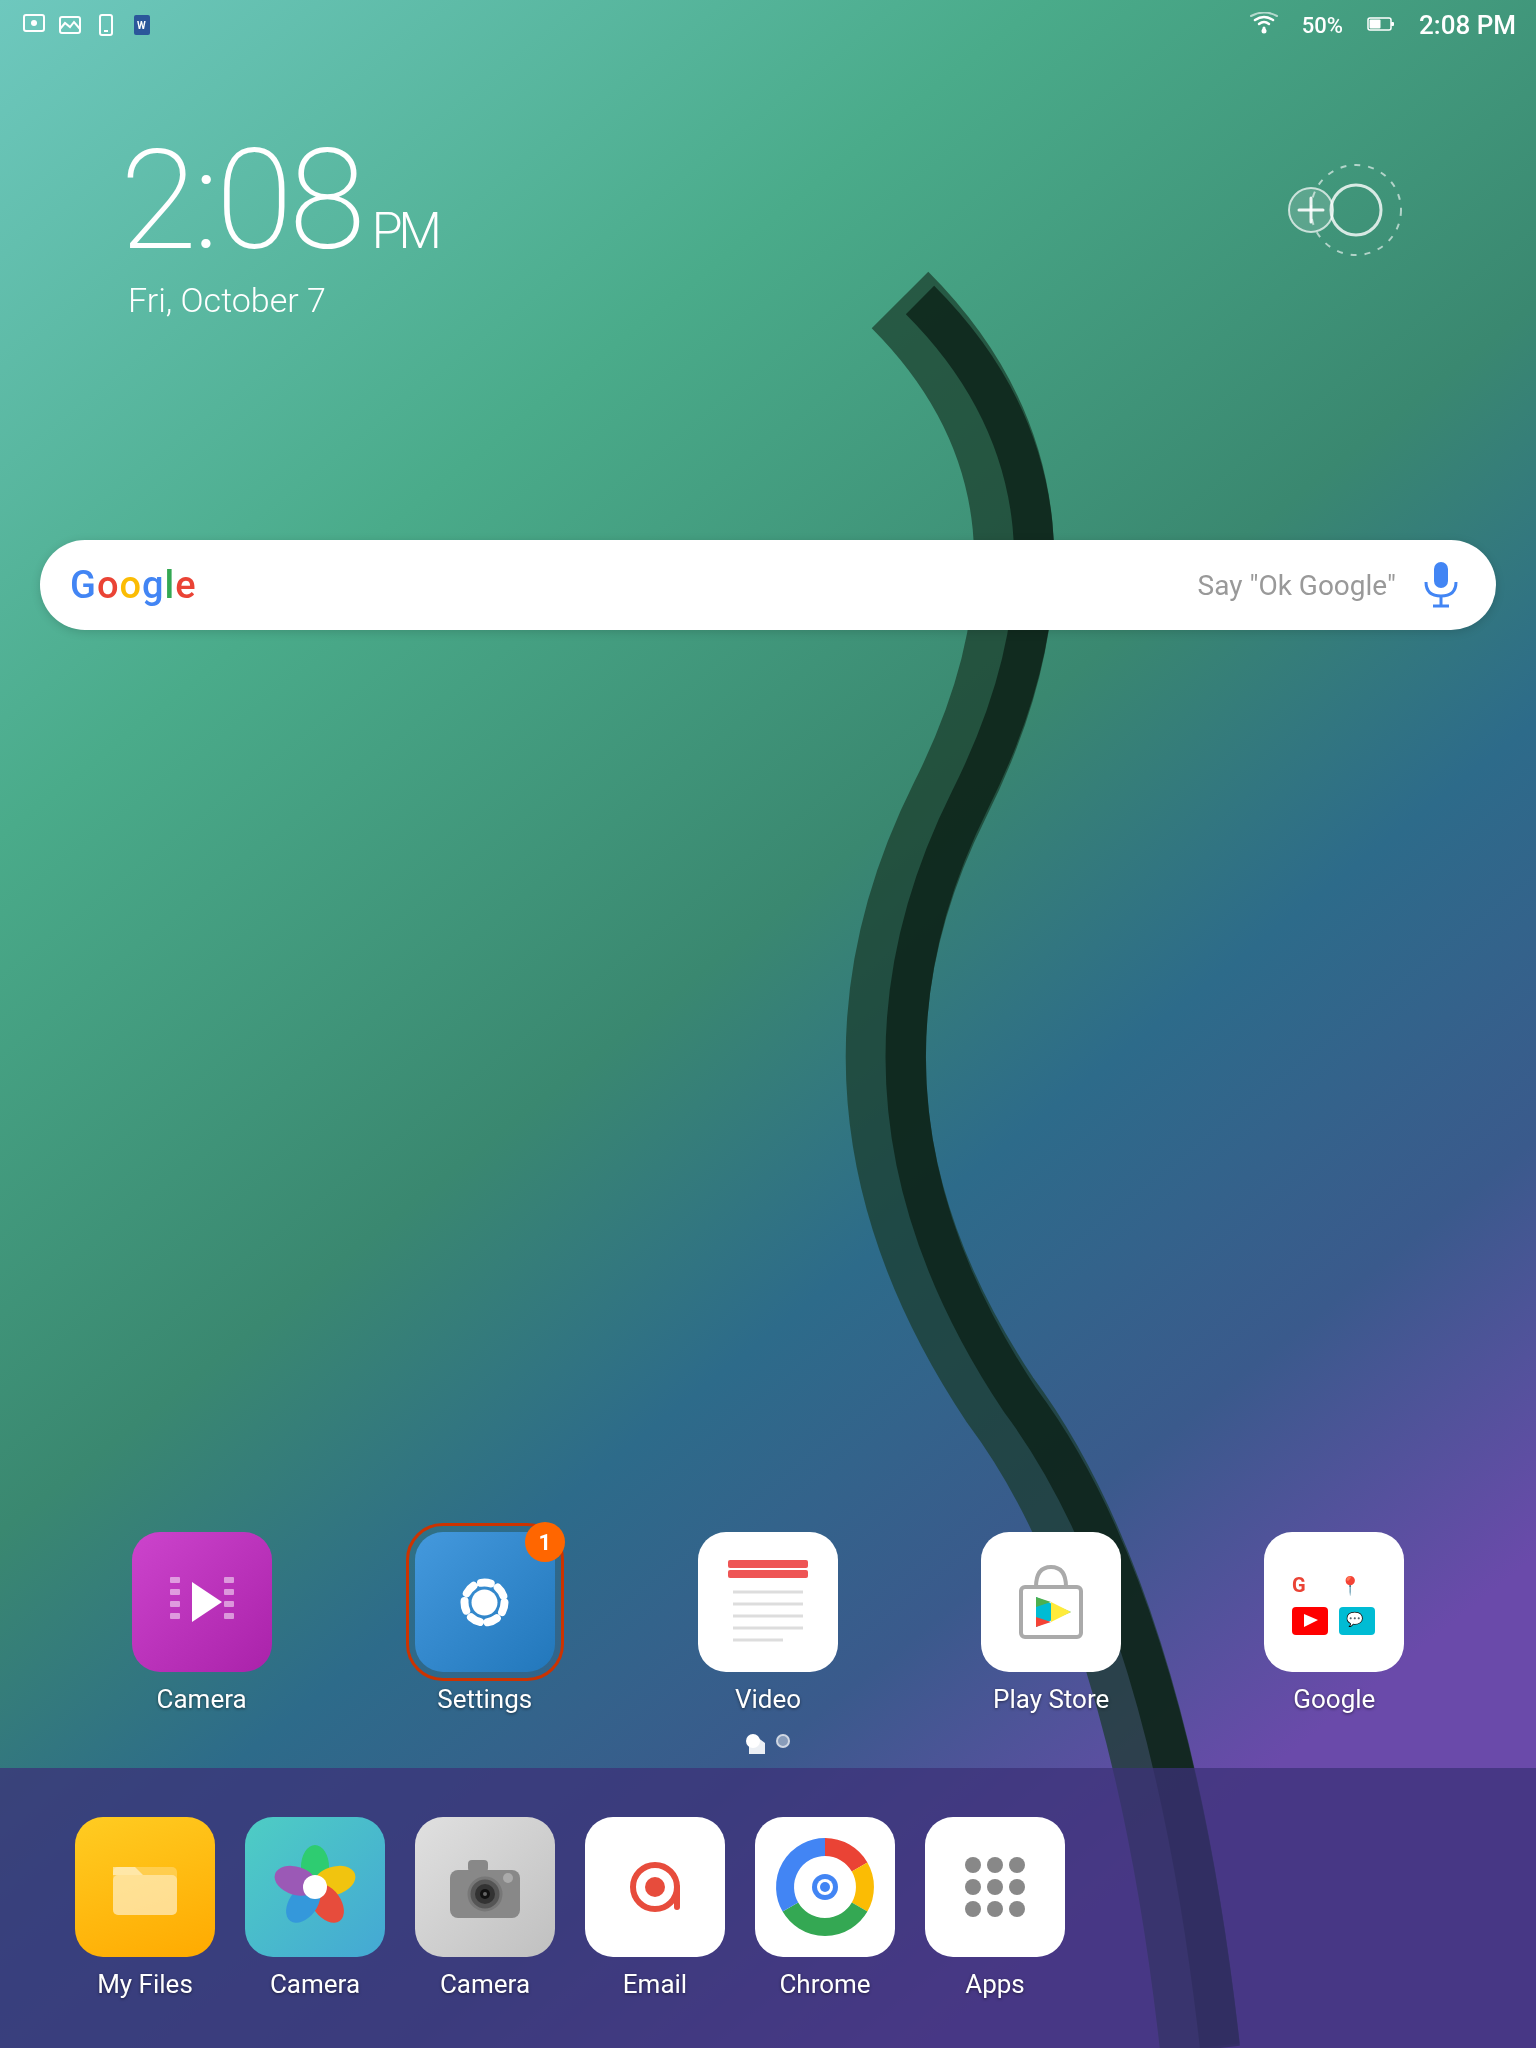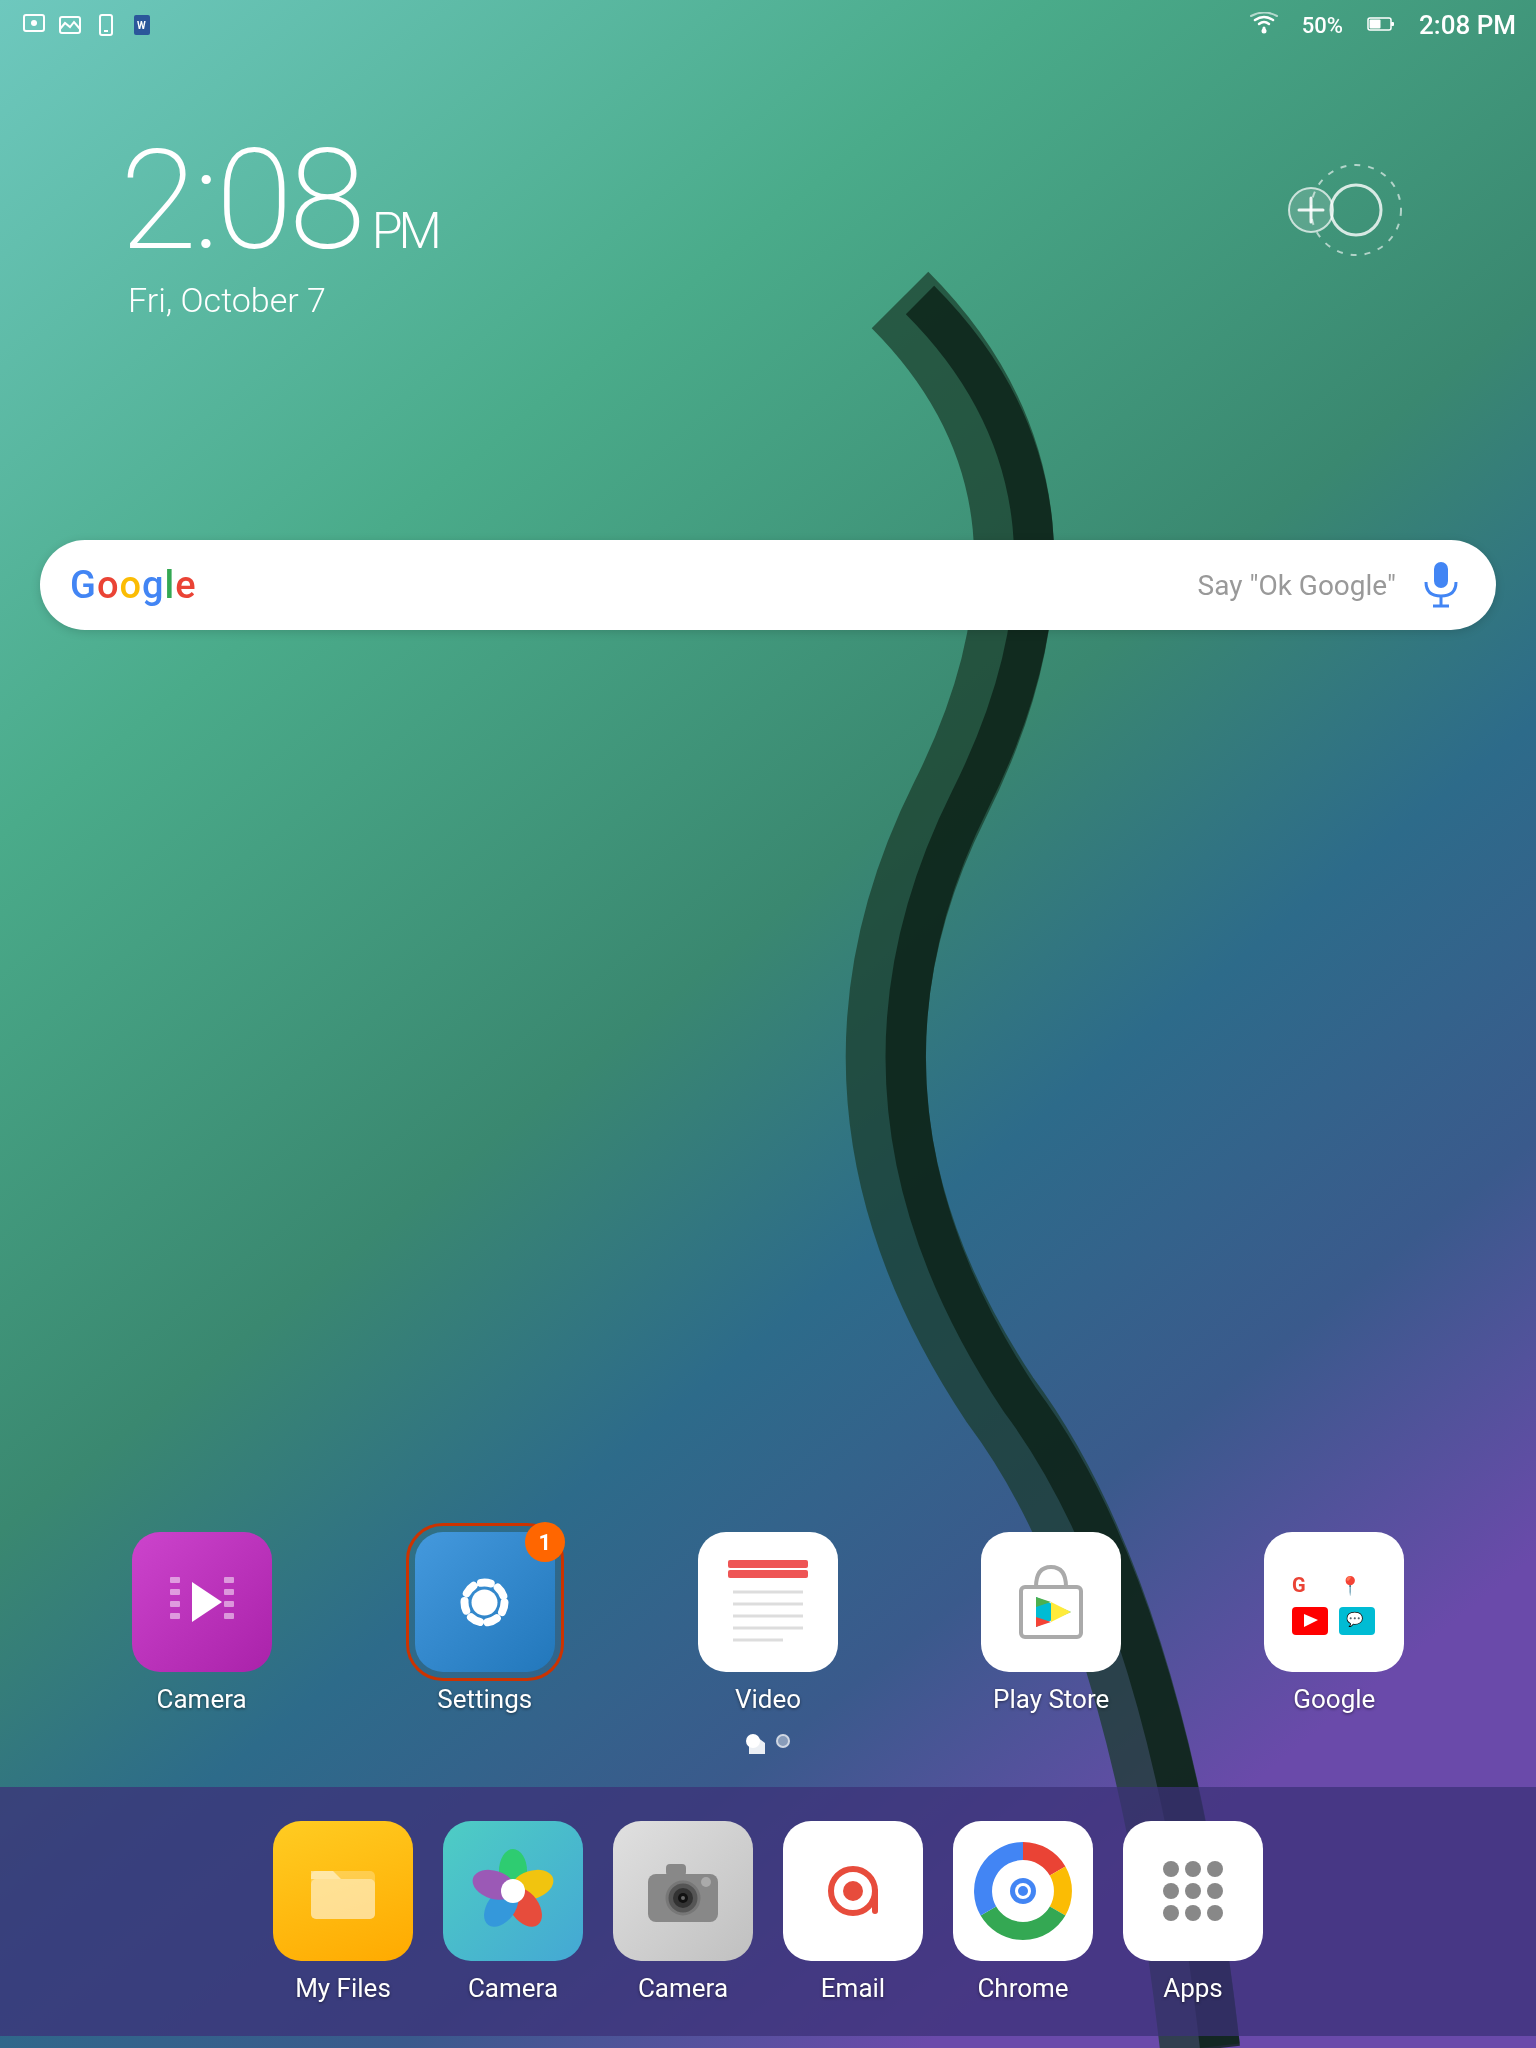--- a/index.html
+++ b/index.html
@@ -135,27 +135,27 @@
       width: 50px;
       height: 50px;
       display: flex;
       align-items: center;
       justify-content: center;
     }
 
     
     .dock {
       position: absolute;
-      bottom: 12px;
+      bottom: 0;
       left: 0; right: 0;
-      height: 249px;
+      height: 280px;
       background: rgba(60, 50, 120, 0.75);
       display: flex;
       align-items: center;
-      justify-content: center;
+      justify-content: flex-start;
       padding: 20px 60px;
       z-index: 10;
     }
 
     
     .apps-row {
       position: absolute;
       bottom: 310px;
       left: 0; right: 0;
       height: 230px;

